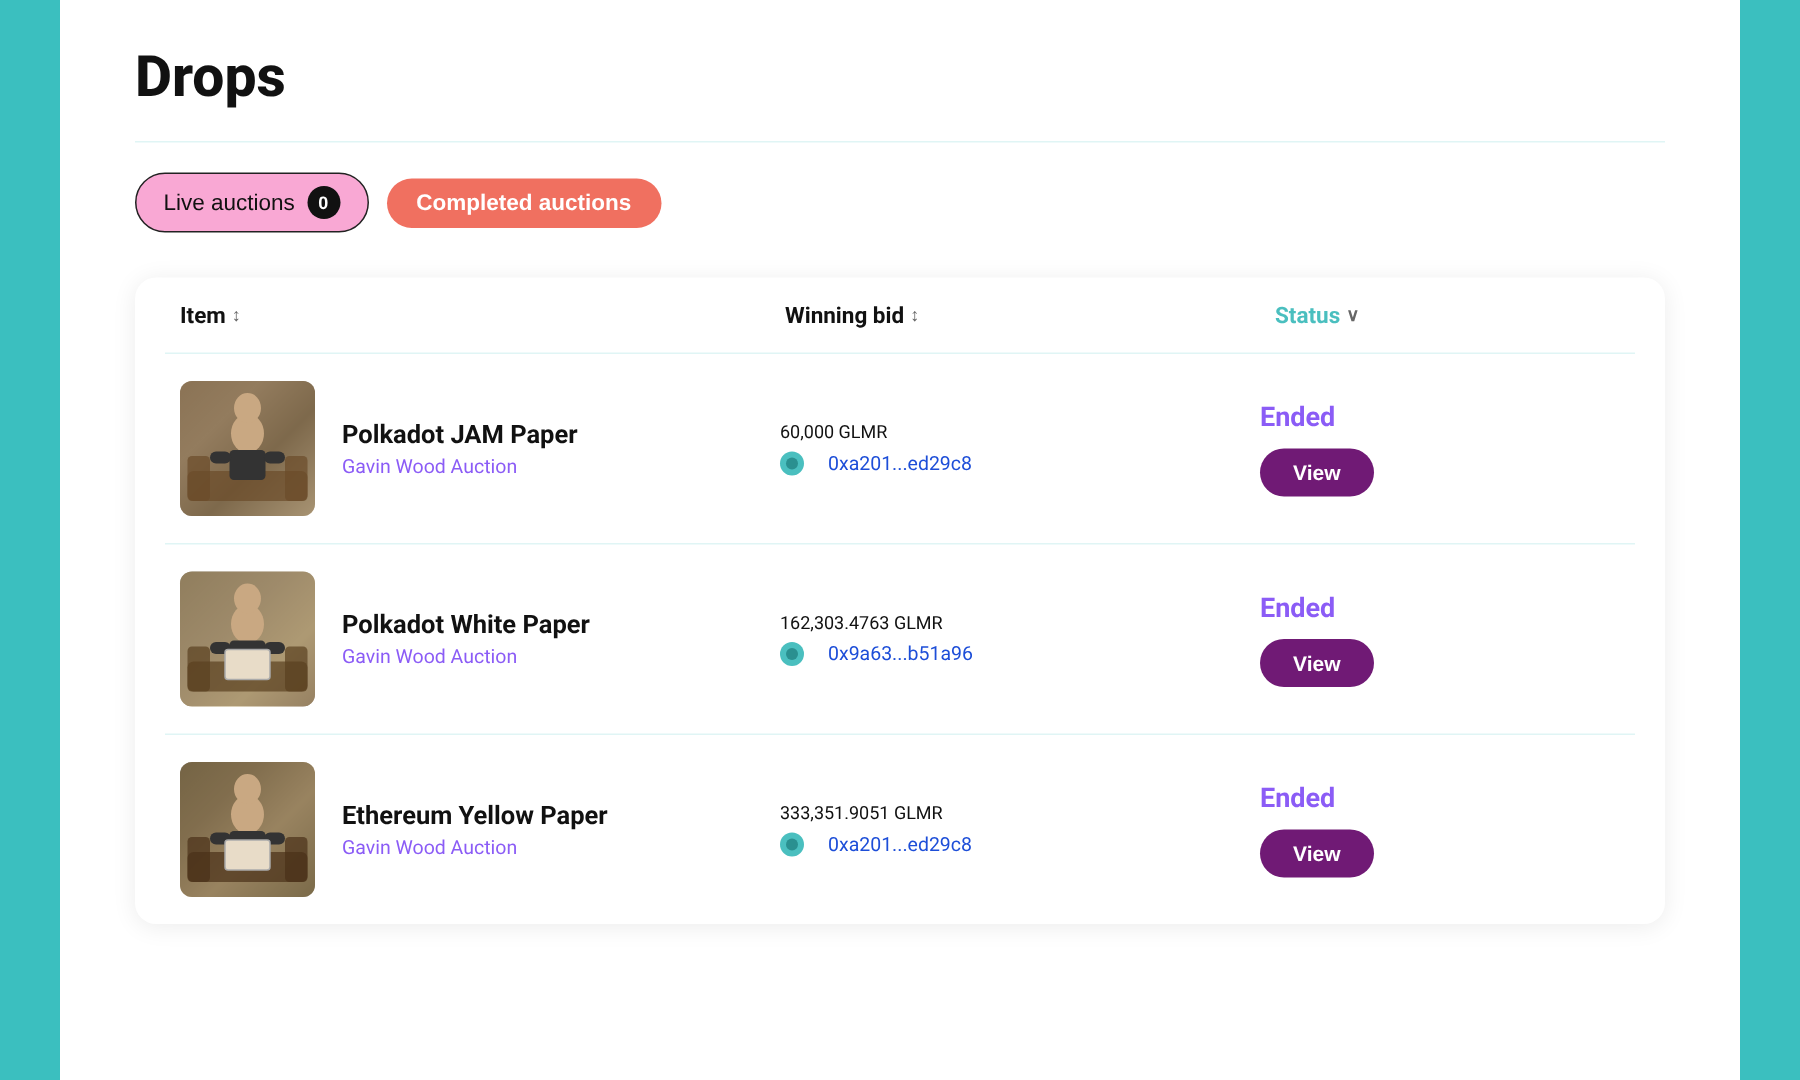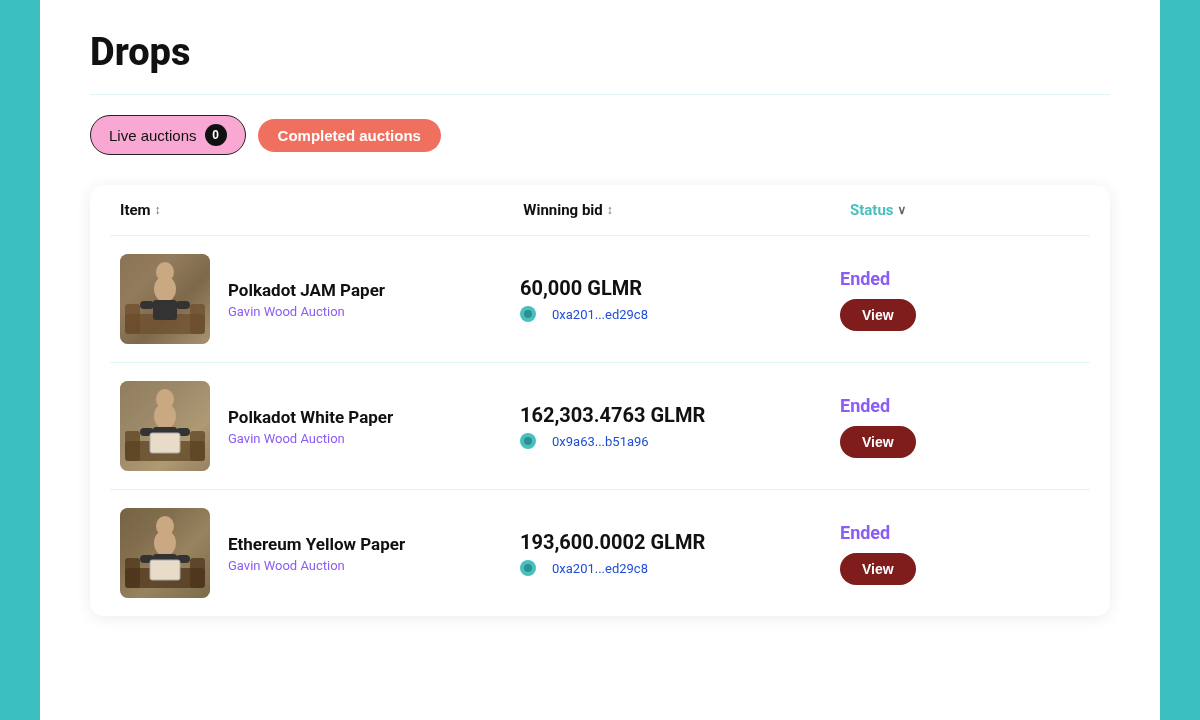--- a/index.html
+++ b/index.html
@@ -139,22 +139,22 @@
       font-size: 17px;
       font-weight: 700;
       color: #111;
       margin-bottom: 4px;
     }
     .item-info .item-subtitle {
       font-size: 13px;
       color: #8b5cf6;
     }
     .bid-cell .bid-amount {
-      font-size: 20px;
-      font-weight: 700;
+      font-size: 12px;
+      font-weight: 400;
       color: #111;
       margin-bottom: 6px;
     }
     .bid-address {
       display: flex;
       align-items: center;
       gap: 16px;
       font-size: 13px;
       color: #1d4ed8;
     }
@@ -180,21 +180,21 @@
       gap: 10px;
     }
     .ended-label {
       font-size: 18px;
       font-weight: 700;
       color: #8b5cf6;
     }
     .view-btn {
       display: inline-block;
       padding: 8px 22px;
-      background: #7f1d1d;
+      background: #701a75;
       color: white;
       border: none;
       border-radius: 50px;
       font-size: 14px;
       font-weight: 600;
       cursor: pointer;
       width: fit-content;
     }
   </style>
 </head>
@@ -336,21 +336,21 @@
 
           <rect x="30" y="52" width="30" height="20" rx="2" fill="#e8dcc8" stroke="#aaa" stroke-width="1"></rect>
         </svg>
       </div>
       <div class="item-info">
         <div class="item-name">Ethereum Yellow Paper</div>
         <div class="item-subtitle">Gavin Wood Auction</div>
       </div>
     </div>
     <div class="bid-cell">
-      <div class="bid-amount">193,600.0002 GLMR</div>
+      <div class="bid-amount">333,351.9051 GLMR</div>
       <div class="bid-address">
         <div class="dot-icon">
           <div class="dot-inner"></div>
         </div>
         <span>0xa201...ed29c8</span>
       </div>
     </div>
     <div class="status-cell">
       <span class="ended-label">Ended</span>
       <button class="view-btn">View</button>

